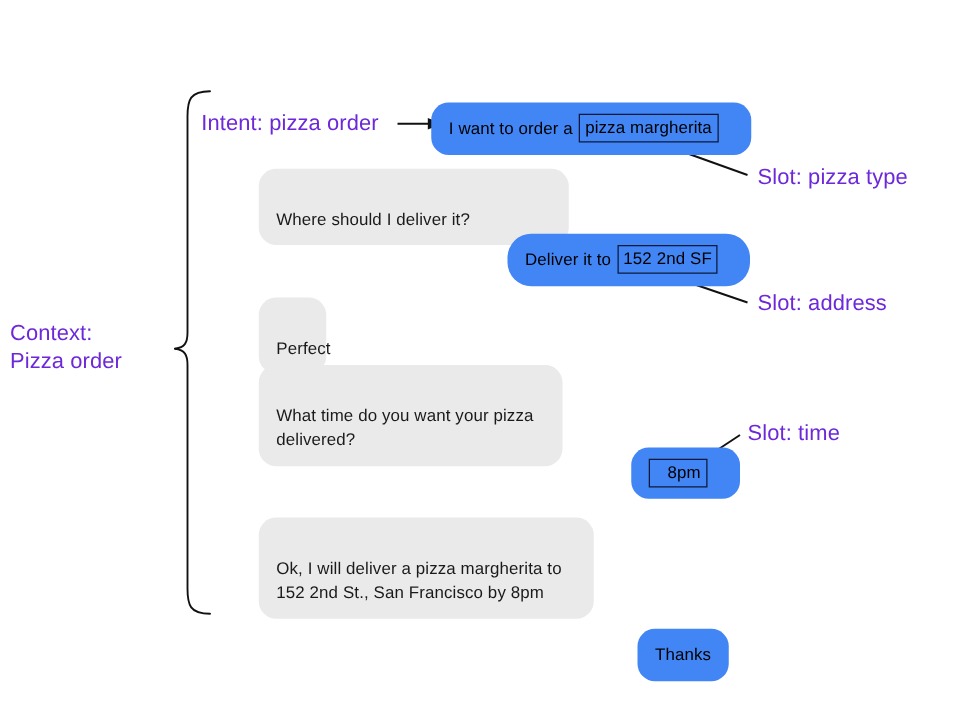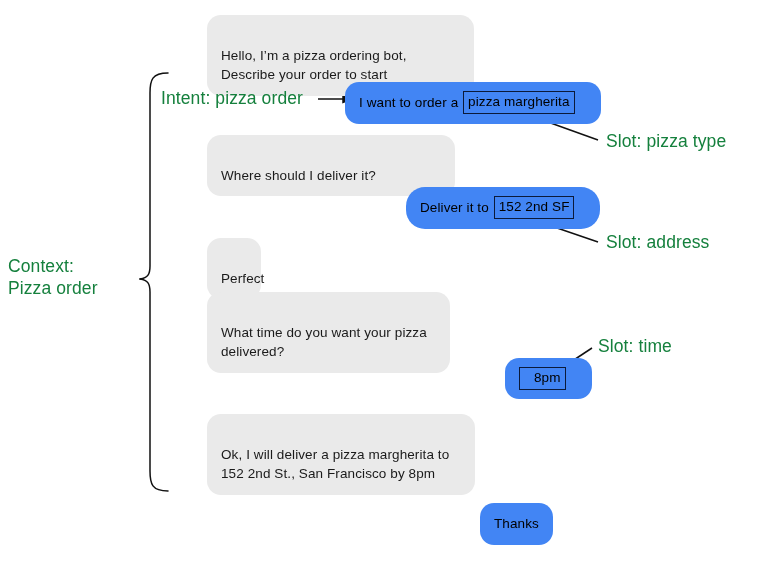--- a/index.html
+++ b/index.html
@@ -71,21 +71,21 @@
     padding: 2px 4px 3px 4px;
     margin: -2px 12px -2px 1px;
     line-height: 1.2;
     white-space: nowrap;
   }
 
   
   .anno {
     position: absolute;
     font-size: 17.5px;
-    color: #15803d;
+    color: #6d28d9;
     white-space: pre-line;
     line-height: 1.25;
     letter-spacing: 0.1px;
   }
 
   svg.overlay {
     position: absolute;
     left: 0; top: 0;
     width: 768px;
     height: 582px;
@@ -121,24 +121,20 @@
 
     <g stroke="#111111" stroke-width="1.5" fill="#111111">
       <line x1="592" y1="348" x2="545" y2="379"></line>
       <polygon points="542,381 548,373.5 551.5,379"></polygon>
     </g>
   </svg>
 
   <div class="anno" style="left:8px; top:256px;">Context:
 Pizza order</div>
 
-  <div class="bubble bot" style="left:207px; top:15px; width:267px;">
-    <span>Hello, I’m a pizza ordering bot,
-Describe your order to start</span>
-  </div>
 
   <div class="anno" style="left:161px; top:88px;">Intent: pizza order</div>
 
   <div class="bubble user" style="left:345px; top:82px;">
     <span class="pre">I want to order a </span><span class="slot-box">pizza margherita</span>
   </div>
 
   <div class="anno" style="left:606px; top:131px;">Slot: pizza type</div>
 
   <div class="bubble bot" style="left:207px; top:135px; width:248px;">
@@ -164,17 +160,17 @@
 
   <div class="bubble user" style="left:505px; top:358px;">
     <span class="slot-box" style="margin-left:0;padding-left:14px;">8pm</span>
   </div>
 
   <div class="bubble bot" style="left:207px; top:414px; width:268px;">
     <span>Ok, I will deliver a pizza margherita to
 152 2nd St., San Francisco by 8pm</span>
   </div>
 
-  <div class="bubble user" style="left:480px; top:503px;">
+  <div class="bubble user" style="left:510px; top:503px;">
     <span class="pre">Thanks</span>
   </div>
 
 </div>
 
 </body></html>

